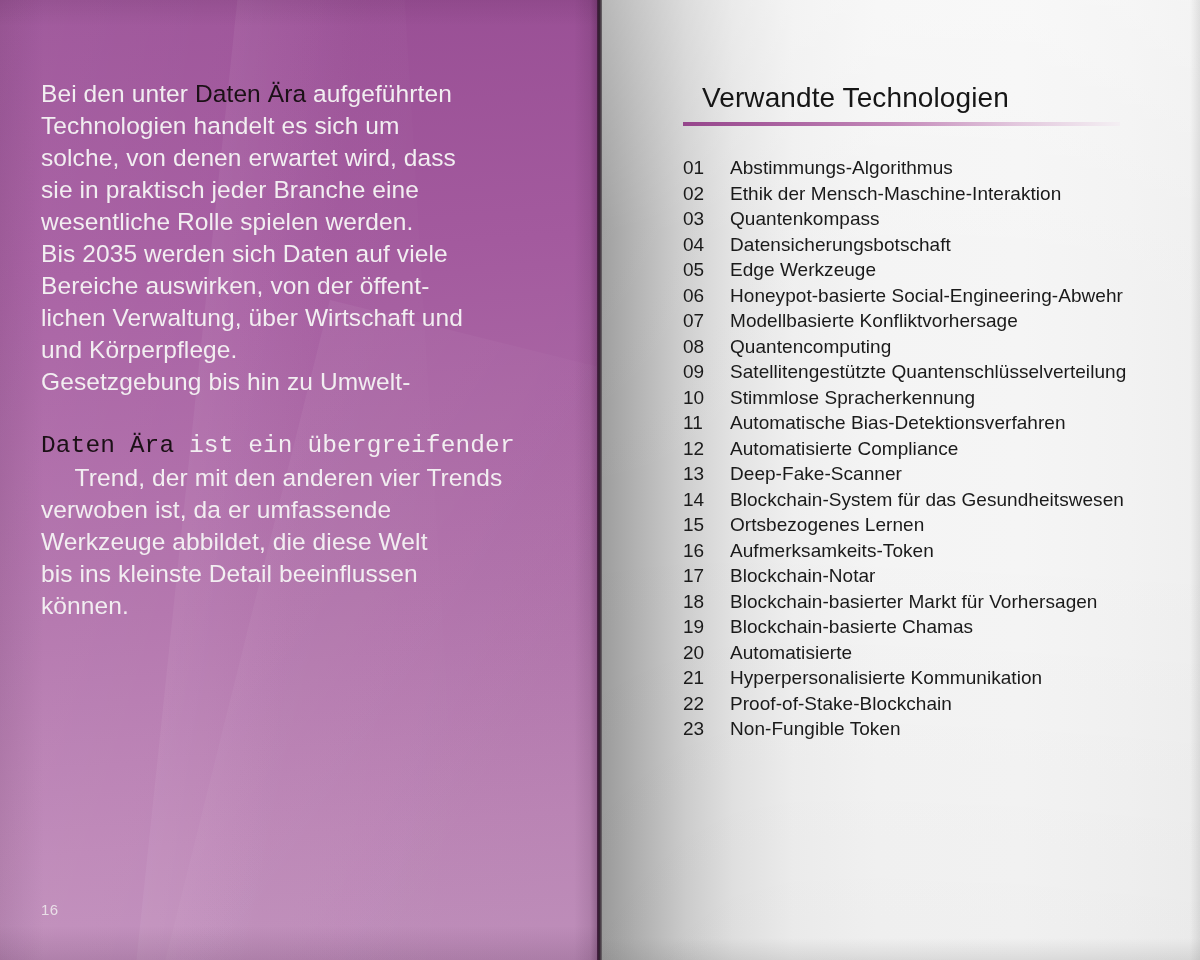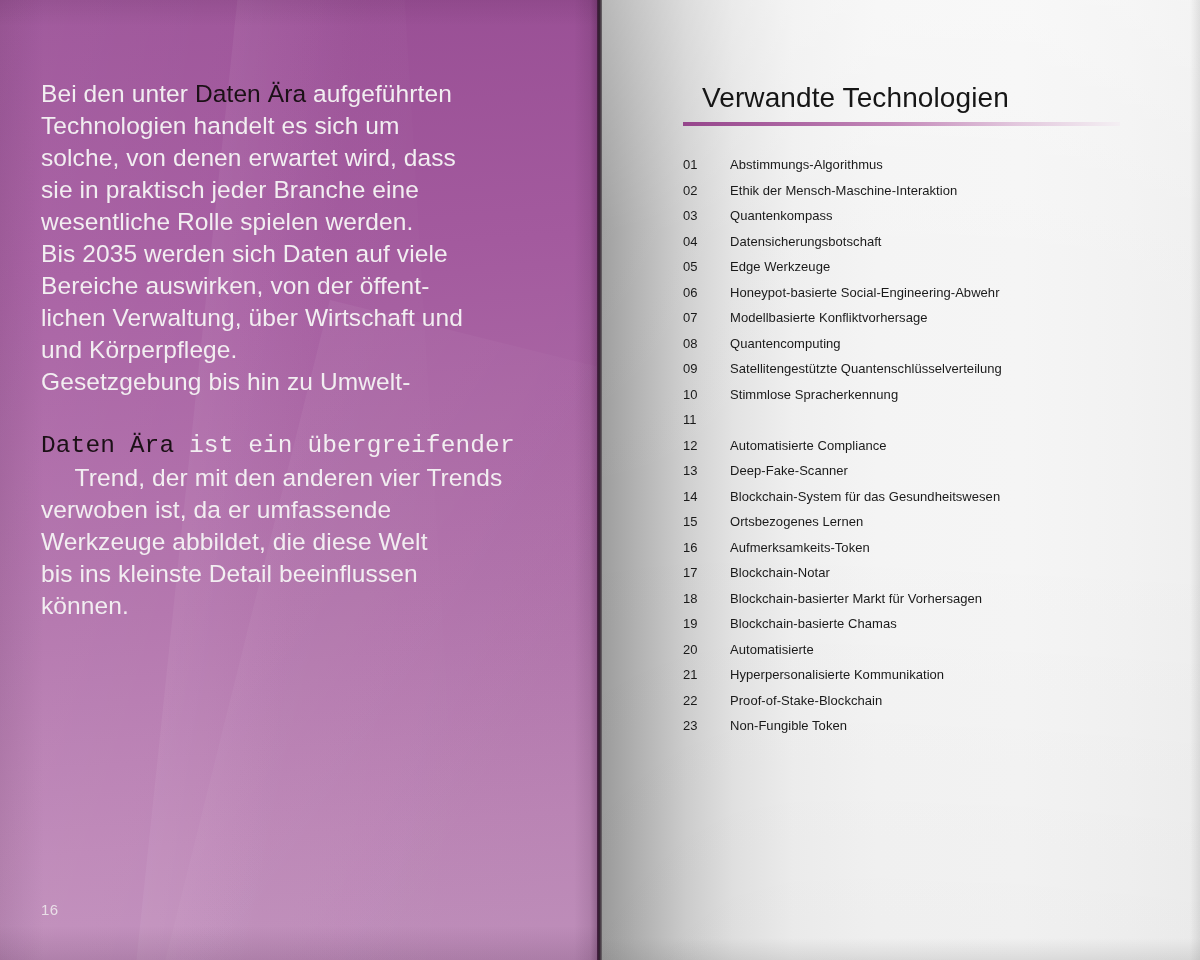--- a/index.html
+++ b/index.html
@@ -185,21 +185,21 @@
   .tech-list {
     position: absolute;
     left: 81px;
     top: 157px;
     width: 470px;
   }
   .tech-row {
     display: flex;
     align-items: baseline;
     height: 25.5px;
-    font-size: 13px;
+    font-size: 19px;
     color: #1a1a1a;
     letter-spacing: 0.05px;
     white-space: nowrap;
   }
   .tech-num {
     width: 47px;
     flex: 0 0 47px;
     color: #1a1a1a;
   }
   .tech-label { color: #1a1a1a; }
@@ -298,20 +298,21 @@
         <div class="tech-row">
           <span class="tech-num">09</span>
           <span class="tech-label">Satellitengestützte Quantenschlüsselverteilung</span>
         </div>
         <div class="tech-row">
           <span class="tech-num">10</span>
           <span class="tech-label">Stimmlose Spracherkennung</span>
         </div>
         <div class="tech-row">
           <span class="tech-num">11</span>
+          <span class="tech-label">Automatische Bias-Detektionsverfahren</span>
         </div>
         <div class="tech-row">
           <span class="tech-num">12</span>
           <span class="tech-label">Automatisierte Compliance</span>
         </div>
         <div class="tech-row">
           <span class="tech-num">13</span>
           <span class="tech-label">Deep-Fake-Scanner</span>
         </div>
         <div class="tech-row">

